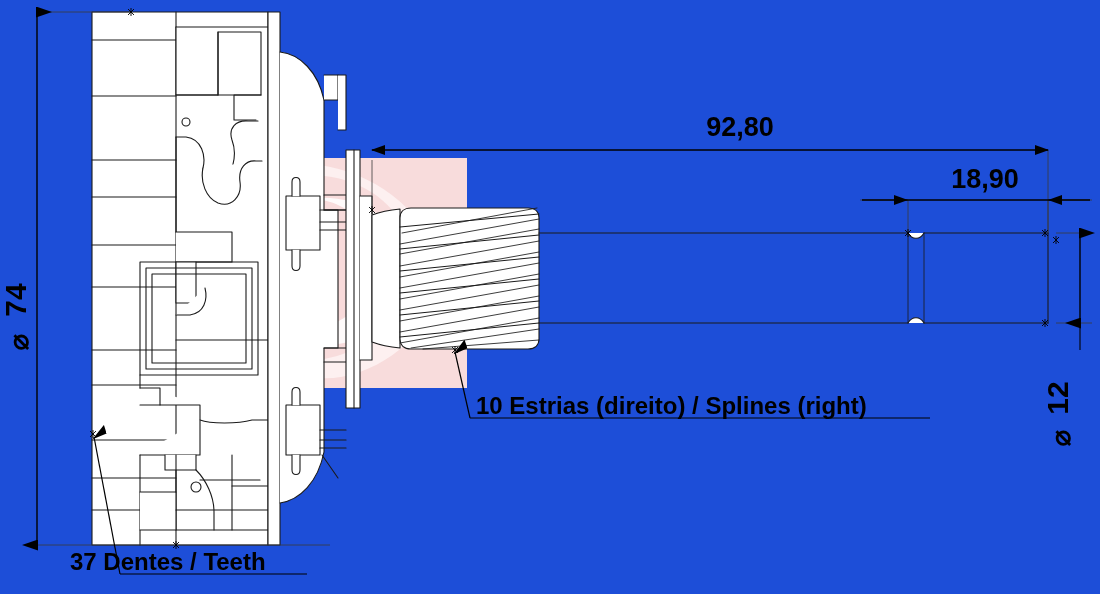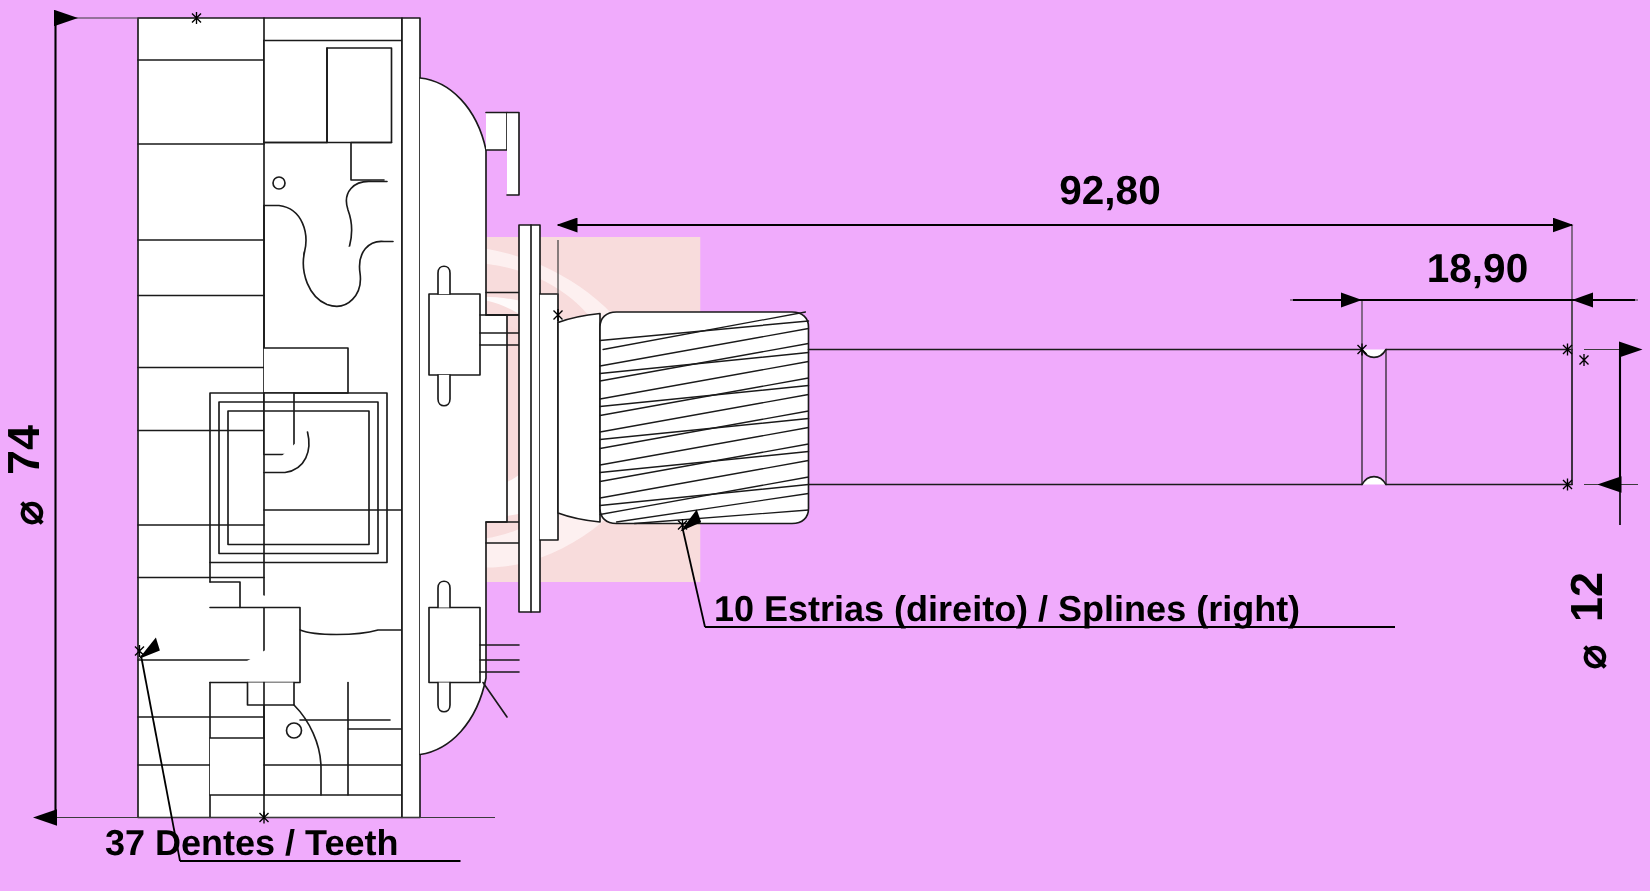--- a/index.html
+++ b/index.html
@@ -8,21 +8,21 @@
     padding: 0;
     background: #ffffff;
   }
   body {
     font-family: "Liberation Sans", sans-serif;
   }
   #sheet {
     position: relative;
     width: 1100px;
     height: 594px;
-    background: #f0abfc;
+    background: #1d4ed8;
     overflow: hidden;
   }
   #sheet svg {
     position: absolute;
     left: 0;
     top: 0;
   }
   .dim-text {
     font-family: "Liberation Sans", sans-serif;
     font-weight: bold;

